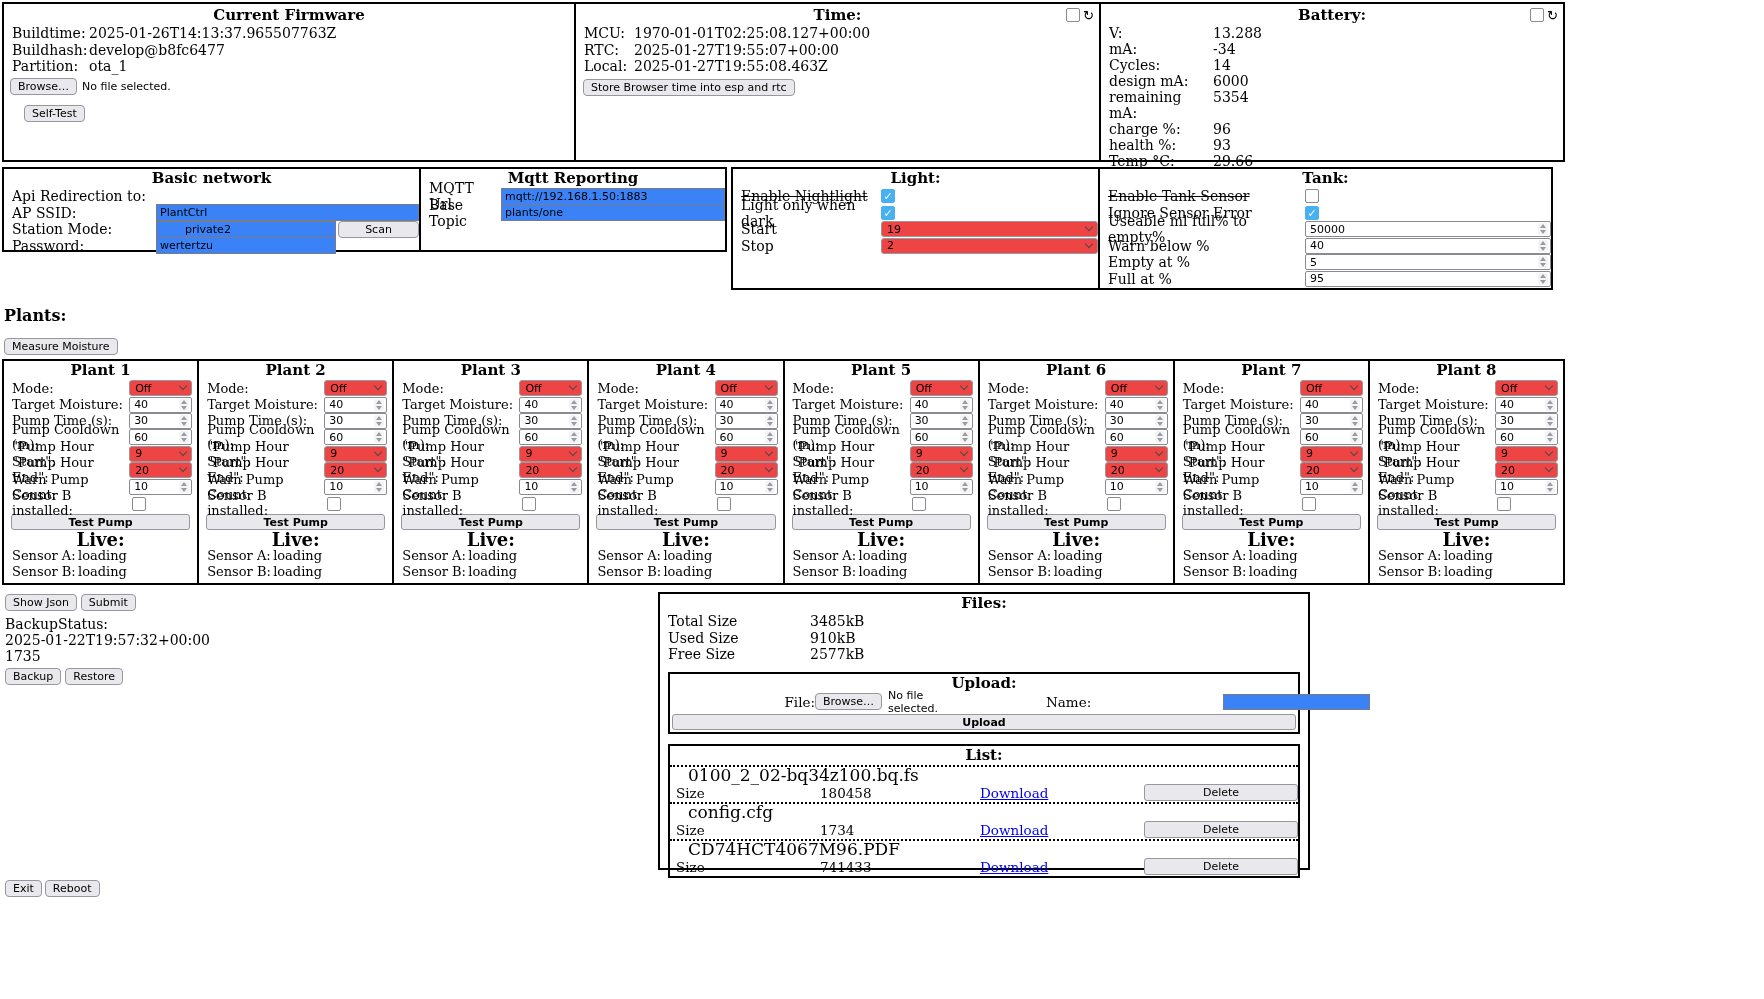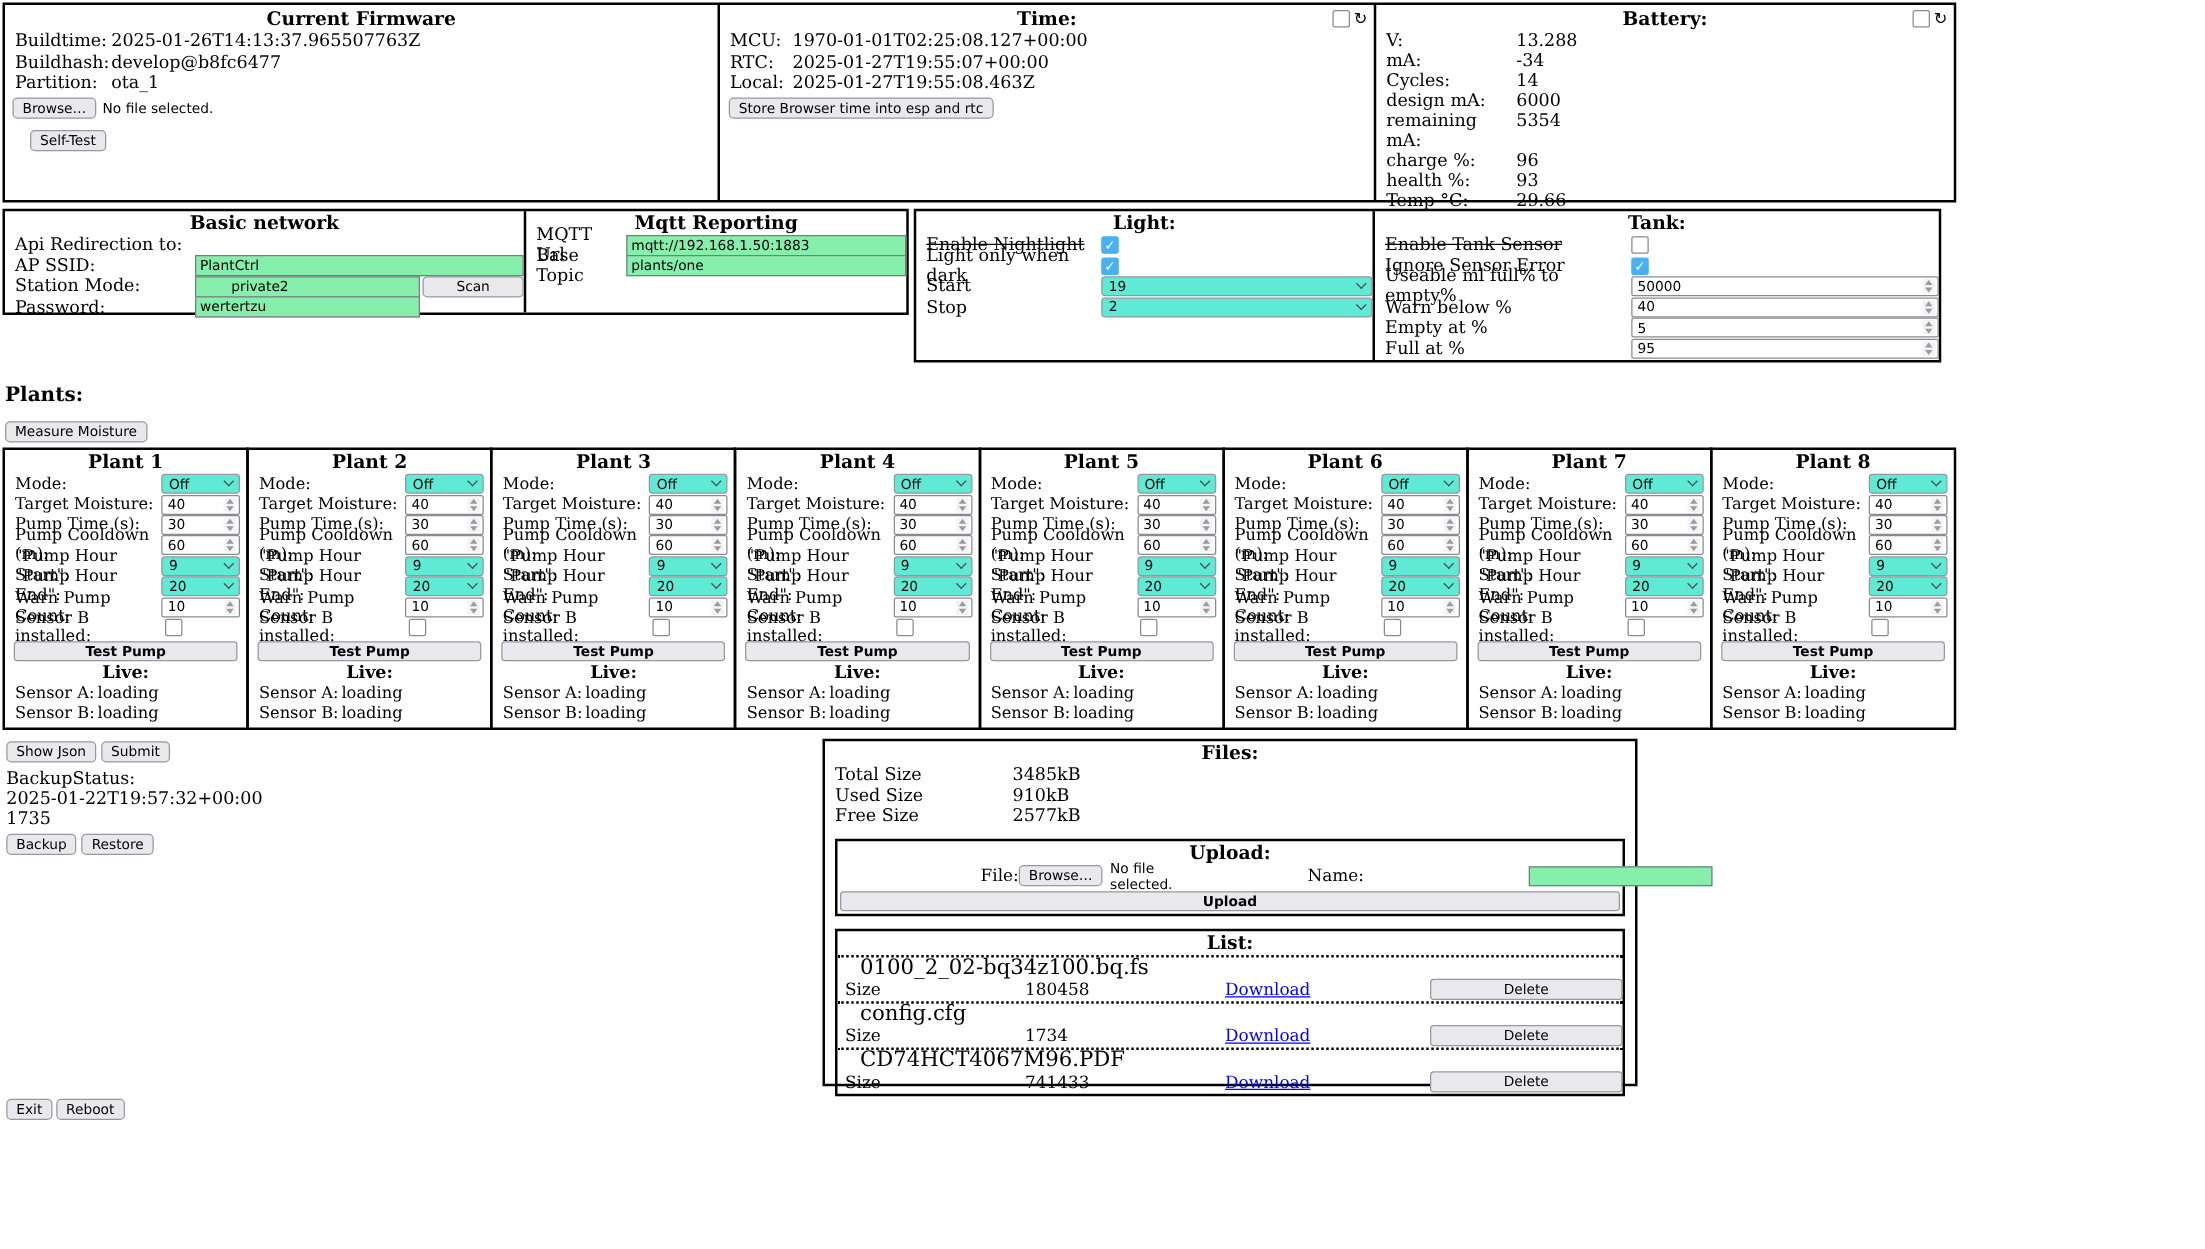--- a/index.html
+++ b/index.html
@@ -4,24 +4,24 @@
 <style>
   :root{ --checkbox-accent:#47b1f2; --link-color:#0000ee; }
   *{ box-sizing:border-box; }
   html,body{ margin:0; padding:0; background:#fff; }
   body{ width:1764px; height:999px; font-family:"DejaVu Serif", serif; font-size:14px; color:#000; }
   .page{ padding:2px 0 0 2px; }
 
   
   .btn{ font-family:"DejaVu Sans", sans-serif; font-size:11px; color:#000;
         background:#e9e9ed; border:1px solid #97979f; border-radius:4px; padding:1px 7px; line-height:13px; }
-  .tinput{ font-family:"DejaVu Sans", sans-serif; font-size:11px; background:#86efac;
+  .tinput{ font-family:"DejaVu Sans", sans-serif; font-size:11px; background:#3b82f6;
            border:1px solid #7b7b85; height:17px; padding:0 3px; }
   .select{ display:inline-flex; align-items:center; justify-content:space-between;
-           background:#5eead4; border:1px solid #97979f; border-radius:3px; height:16px;
+           background:#ef4444; border:1px solid #97979f; border-radius:3px; height:16px;
            padding:0 5px; font-family:"DejaVu Sans", sans-serif; font-size:11px; }
   .chev{ width:6px; height:6px; border-right:1.5px solid #4a4a4a; border-bottom:1.5px solid #4a4a4a;
          transform:rotate(45deg); margin-top:-4px; flex:none; }
   .numbox{ display:inline-flex; align-items:center; justify-content:space-between;
            background:#fff; border:1px solid #8a8a93; border-radius:2px; height:16px;
            padding:0 2px 0 4px; font-family:"DejaVu Sans", sans-serif; font-size:11px; }
   .spinner{ display:flex; flex-direction:column; align-items:center; gap:2px; padding:1px 2px;
             background:#f4f4f5; border-radius:2px; }
   .sp-up{ width:0;height:0;border-left:3px solid transparent;border-right:3px solid transparent;border-bottom:4px solid #9a9aa2; }
   .sp-dn{ width:0;height:0;border-left:3px solid transparent;border-right:3px solid transparent;border-top:4px solid #9a9aa2; }
@@ -77,21 +77,21 @@
   
   .plants-heading{ font-size:16px; font-weight:bold; margin:16px 0 0 2px; }
   .measure-row{ margin:12px 0 4px 2px; }
   .plants-row{ display:flex; width:1563px; }
   .plant{ flex:1; border:2px solid #000; margin-left:-2px; padding-bottom:3px; }
   .plant:first-child{ margin-left:0; }
   .plant-title{ text-align:center; font-weight:bold; font-size:15px; line-height:19px; }
   .prow{ display:flex; align-items:center; justify-content:space-between; padding:0 5px 0 8px; height:16.4px; font-size:13px; }
   .pctl{ width:63px; flex:none; }
   .wide-btn{ display:block; width:calc(100% - 14px); margin:3px auto 1px; font-weight:bold; border-radius:3px; height:16px; }
-  .plive-title{ text-align:center; font-weight:bold; font-size:14px; line-height:17px; }
+  .plive-title{ text-align:center; font-weight:bold; font-size:18px; line-height:17px; }
   .lrow{ display:flex; padding-left:8px; font-size:13px; line-height:16px; }
   .lrow .k{ width:66px; flex:none; }
 
   
   .bottom{ position:relative; margin-top:7px; height:280px; }
   .backup-col{ position:absolute; left:3px; top:2px; }
   .backup-btns{ display:flex; gap:4px; margin-bottom:5px; }
   .backup-line{ line-height:16px; }
   .files-box{ position:absolute; left:656px; top:0; width:652px; height:278px; border:2px solid #000; }
   .files-stats .k{ width:142px; }

